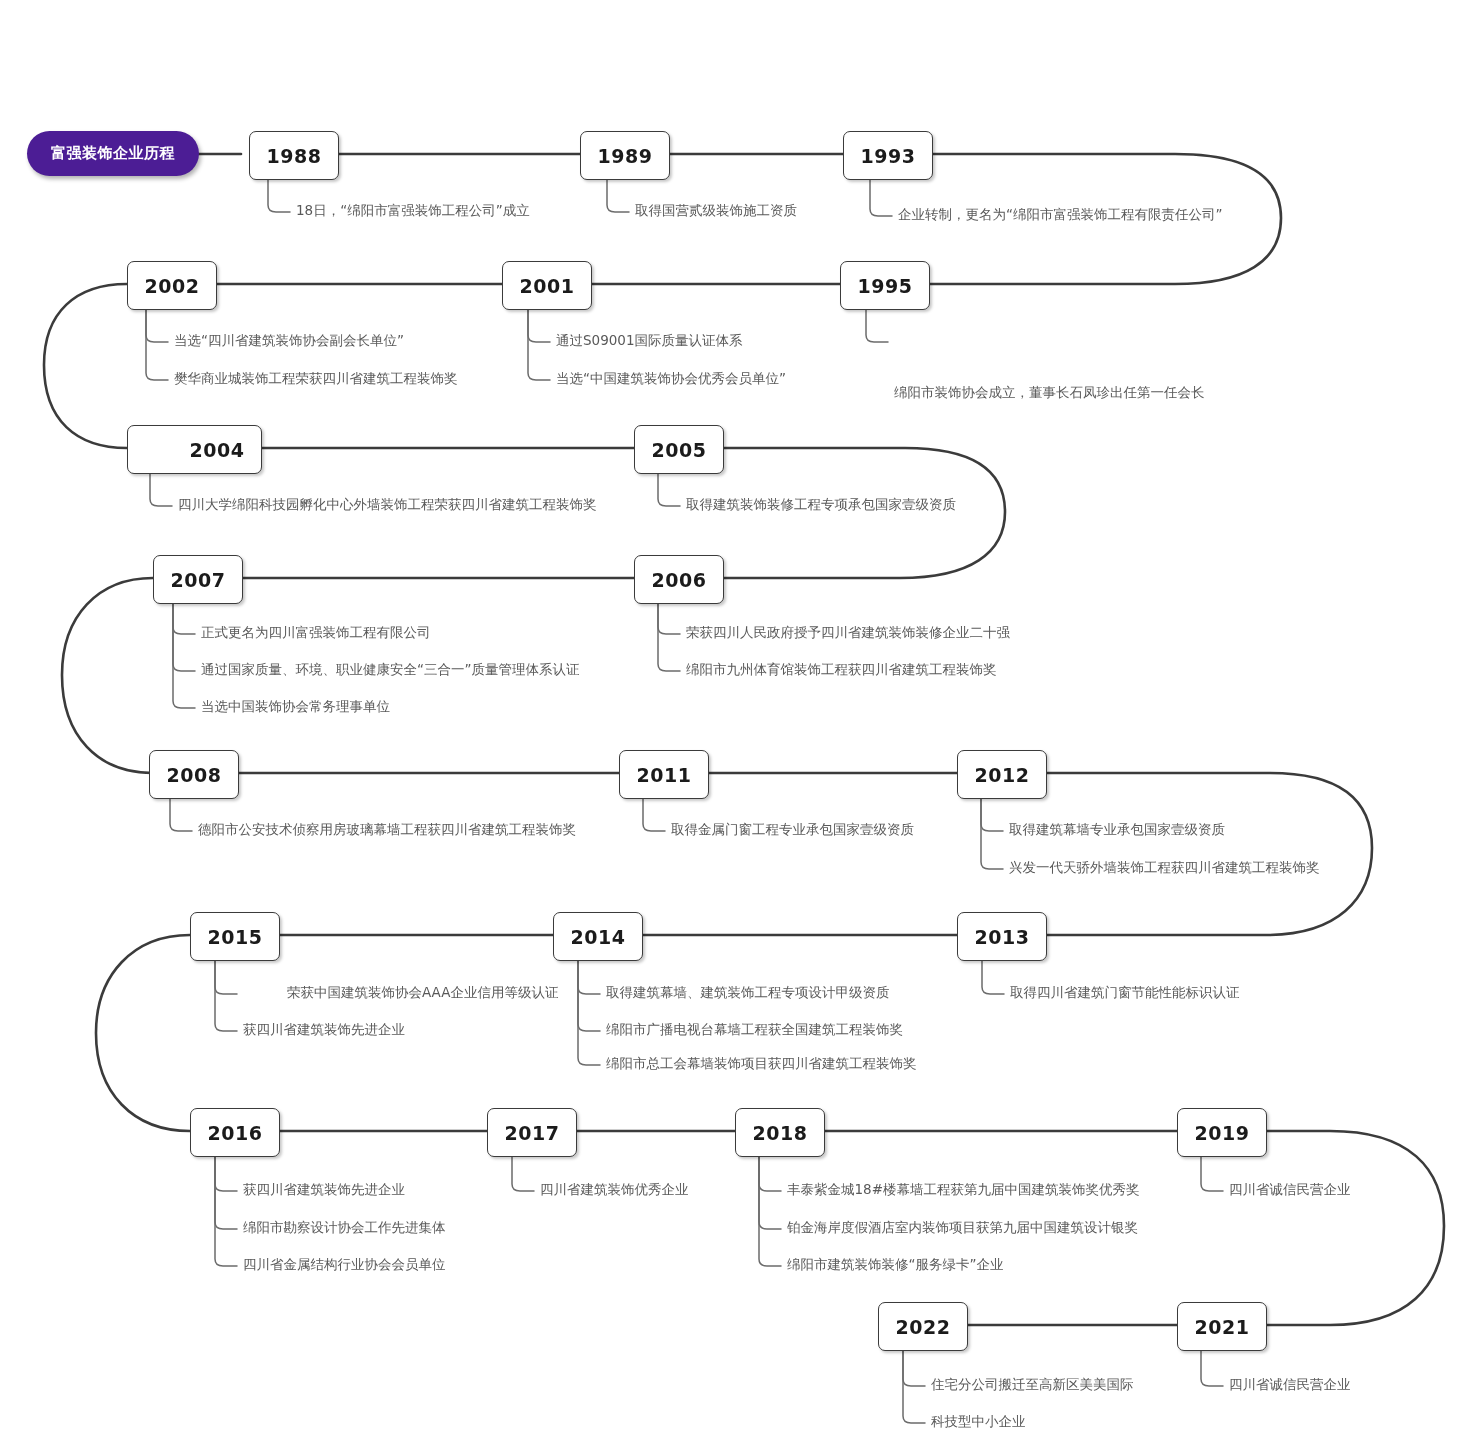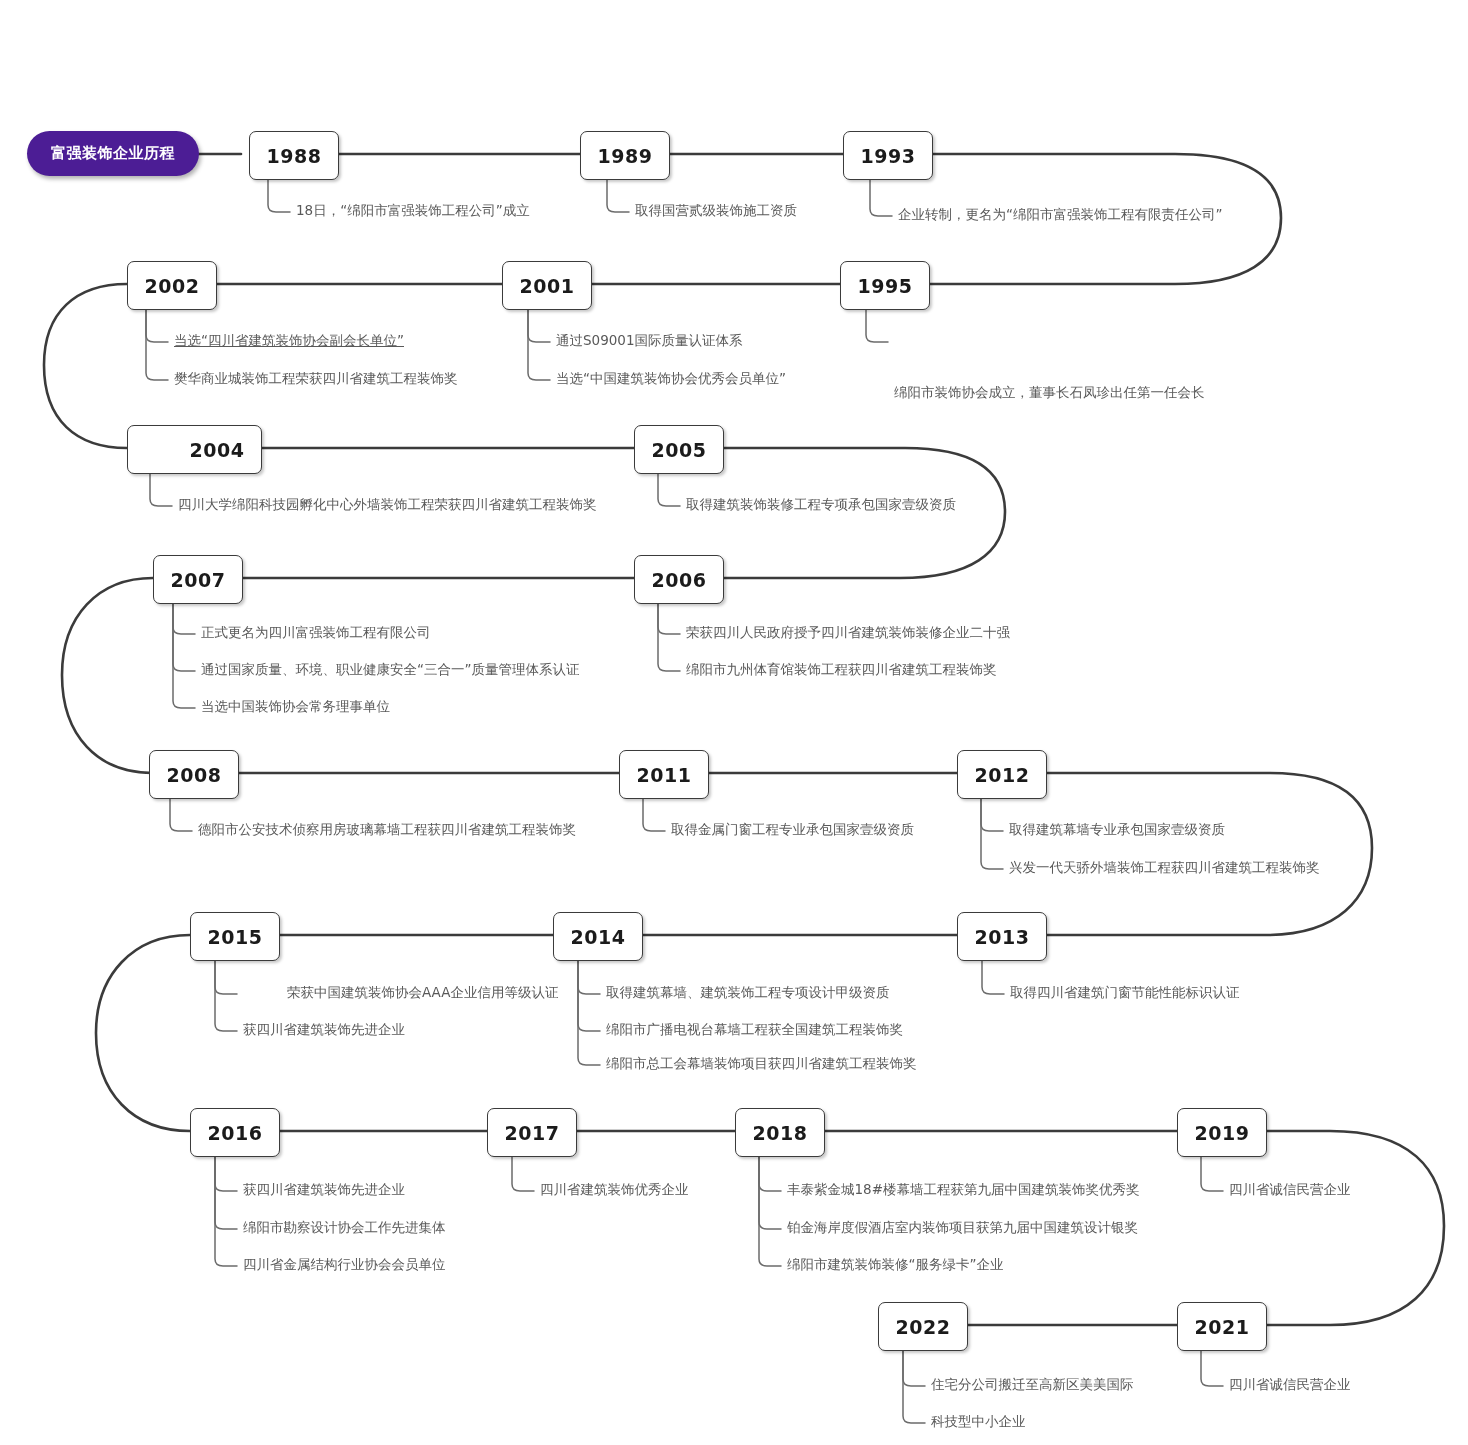--- a/index.html
+++ b/index.html
@@ -246,21 +246,21 @@
       <span>2022</span>
     </div>
   <div class="year-node" style="left:1177px; top:1302px; width:88px; height:47px;">
       <span>2021</span>
     </div>
 
   <div class="event" style="left:296px; top:204px;"><span>18日，“绵阳市富强装饰工程公司”成立</span></div>
   <div class="event" style="left:635px; top:204px;"><span>取得国营贰级装饰施工资质</span></div>
   <div class="event" style="left:898px; top:208px;"><span>企业转制，更名为“绵阳市富强装饰工程有限责任公司”</span></div>
 
-  <div class="event" style="left:174px; top:334px;text-decoration:underline;"><span>当选“四川省建筑装饰协会副会长单位”</span></div>
+  <div class="event" style="left:174px; top:334px;"><span>当选“四川省建筑装饰协会副会长单位”</span></div>
   <div class="event" style="left:174px; top:372px;"><span>樊华商业城装饰工程荣获四川省建筑工程装饰奖</span></div>
   <div class="event" style="left:556px; top:334px;"><span>通过S09001国际质量认证体系</span></div>
   <div class="event" style="left:556px; top:372px;"><span>当选“中国建筑装饰协会优秀会员单位”</span></div>
   <div class="event" style="left:894px; top:342px;margin-top:44px;"><span>绵阳市装饰协会成立，董事长石凤珍出任第一任会长</span></div>
 
   <div class="event" style="left:178px; top:498px;"><span>四川大学绵阳科技园孵化中心外墙装饰工程荣获四川省建筑工程装饰奖</span></div>
   <div class="event" style="left:686px; top:498px;"><span>取得建筑装饰装修工程专项承包国家壹级资质</span></div>
 
   <div class="event" style="left:201px; top:626px;"><span>正式更名为四川富强装饰工程有限公司</span></div>
   <div class="event" style="left:201px; top:663px;"><span>通过国家质量、环境、职业健康安全“三合一”质量管理体系认证</span></div>

